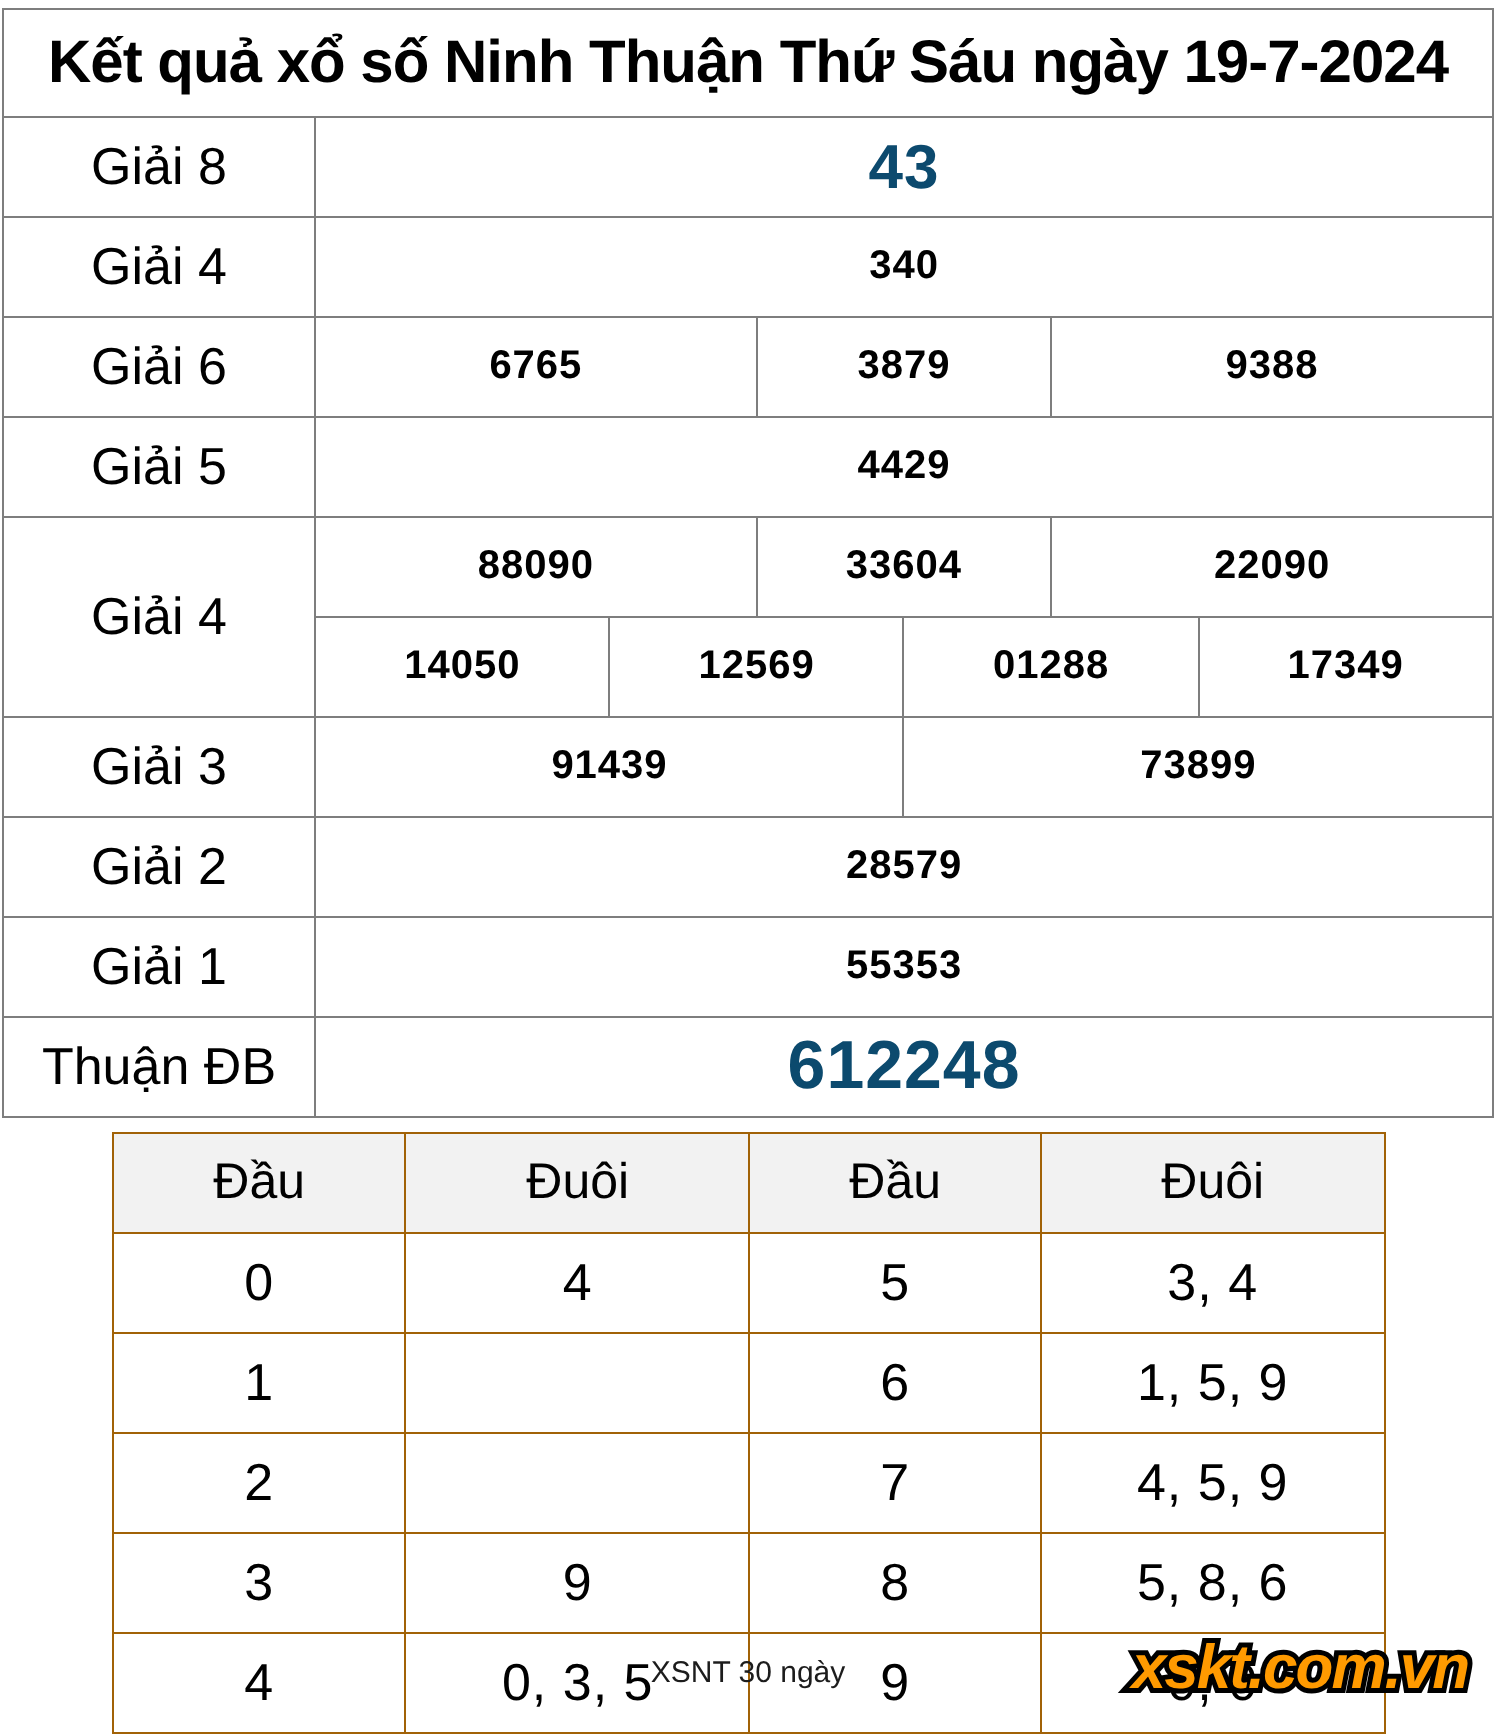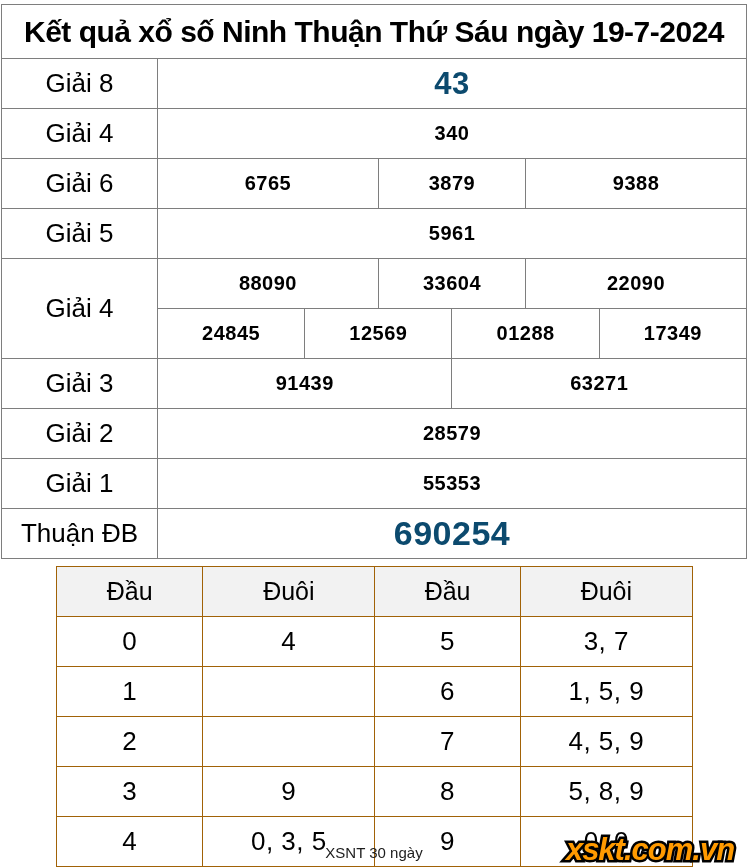--- a/index.html
+++ b/index.html
@@ -38,21 +38,21 @@
     border:1px solid #a16207;text-align:center;vertical-align:middle;
     height:47px;font-weight:normal;
   }
   .headtail th{background:#f2f2f2;font-size:25px;}
   .headtail td{font-size:26px;letter-spacing:0.5px;}
   col.ht-dau{width:146px;}
   col.ht-duoi{width:172px;}
   col.ht-dau2{width:145px;}
   
   .footer{
-    position:absolute;left:0;bottom:0;width:748px;height:34px;
+    position:absolute;left:0;bottom:16px;width:748px;height:34px;
   }
   .footer .note{
     position:absolute;left:0;right:0;bottom:6px;text-align:center;
     font-size:15px;color:#1c1c1c;
   }
   .footer .logo{
     position:absolute;right:2px;bottom:0px;width:192px;height:36px;
   }
   .footer .logo text{
     font-family:"Liberation Sans", sans-serif;
@@ -82,50 +82,50 @@
     <td colspan="8" class="val">340</td>
   </tr>
   <tr>
     <td class="label">Giải 6</td>
     <td colspan="3" class="val">6765</td>
     <td colspan="2" class="val">3879</td>
     <td colspan="3" class="val">9388</td>
   </tr>
   <tr>
     <td class="label">Giải 5</td>
-    <td colspan="8" class="val">5961</td>
+    <td colspan="8" class="val">4429</td>
   </tr>
   <tr>
     <td class="label" rowspan="2">Giải 4</td>
     <td colspan="3" class="val">88090</td>
     <td colspan="2" class="val">33604</td>
     <td colspan="3" class="val">22090</td>
   </tr>
   <tr>
-    <td colspan="2" class="val">24845</td>
+    <td colspan="2" class="val">14050</td>
     <td colspan="2" class="val">12569</td>
     <td colspan="2" class="val">01288</td>
     <td colspan="2" class="val">17349</td>
   </tr>
   <tr>
     <td class="label">Giải 3</td>
     <td colspan="4" class="val">91439</td>
-    <td colspan="4" class="val">63271</td>
+    <td colspan="4" class="val">73899</td>
   </tr>
   <tr>
     <td class="label">Giải 2</td>
     <td colspan="8" class="val">28579</td>
   </tr>
   <tr>
     <td class="label">Giải 1</td>
     <td colspan="8" class="val">55353</td>
   </tr>
   <tr>
     <td class="label">Thuận ĐB</td>
-    <td colspan="8" class="val red v-db">690254</td>
+    <td colspan="8" class="val red v-db">612248</td>
   </tr>
 </tbody>
   </table>
 
 <table class="headtail">
   <colgroup>
       <col class="ht-dau">
       <col class="ht-duoi">
       <col class="ht-dau2">
       <col class="ht-duoi">
@@ -134,39 +134,39 @@
       <tr>
     <th>Đầu</th>
     <th>Đuôi</th>
     <th>Đầu</th>
     <th>Đuôi</th>
   </tr>
   <tr>
     <td>0</td>
     <td>4</td>
     <td>5</td>
-    <td>3, 7</td>
+    <td>3, 4</td>
   </tr>
   <tr>
     <td>1</td>
     <td></td>
     <td>6</td>
     <td>1, 5, 9</td>
   </tr>
   <tr>
     <td>2</td>
     <td></td>
     <td>7</td>
     <td>4, 5, 9</td>
   </tr>
   <tr>
     <td>3</td>
     <td>9</td>
     <td>8</td>
-    <td>5, 8, 9</td>
+    <td>5, 8, 6</td>
   </tr>
   <tr>
     <td>4</td>
     <td>0, 3, 5</td>
     <td>9</td>
     <td>0, 0</td>
   </tr>
 </tbody>
   </table>
 

